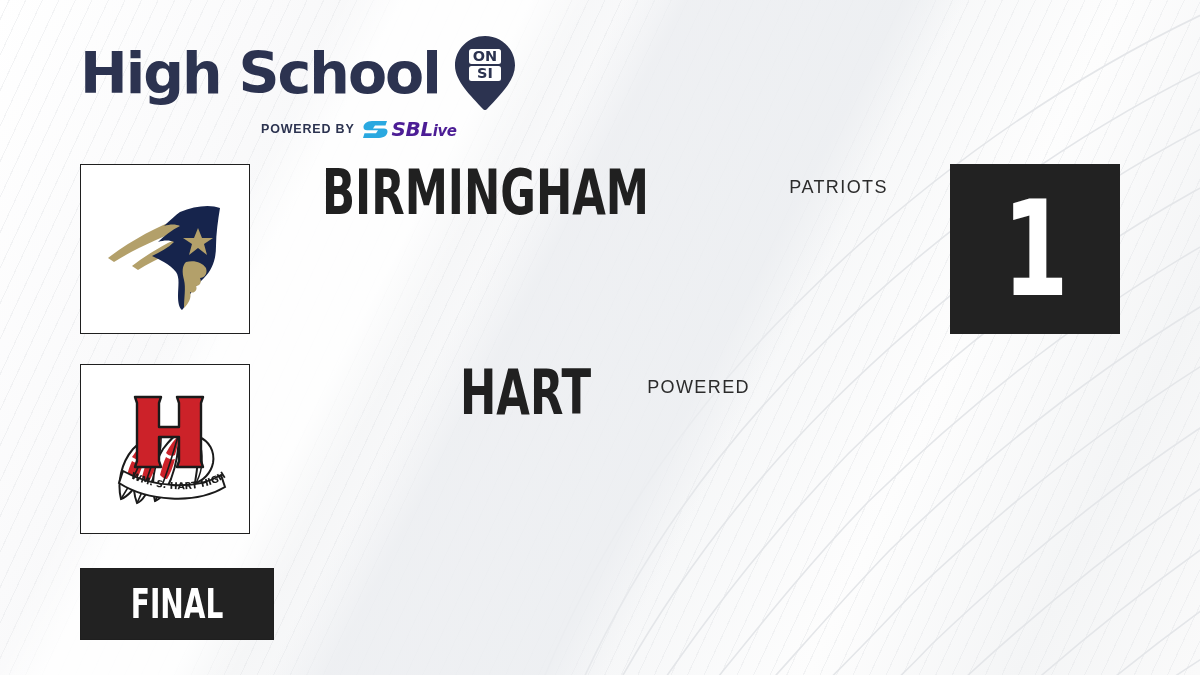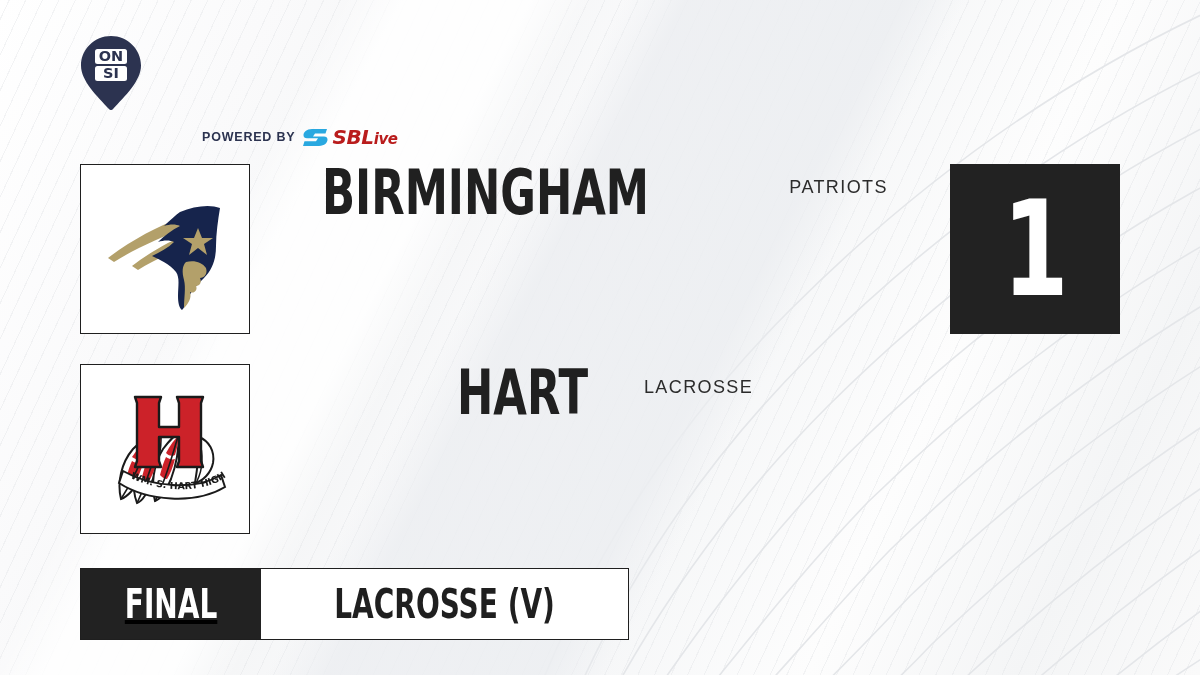--- a/index.html
+++ b/index.html
@@ -55,32 +55,32 @@
     font-weight:700;
     font-size:57px;
     line-height:.96;
     letter-spacing:-2.0px;
     color:#2c3350;
   }
   .pin { position:relative; width:62px; height:74px; flex:0 0 62px; }
   .pin svg { display:block; }
   .powered {
     display:flex; align-items:center; justify-content:center;
-    gap:8px; margin-top:17px; padding-left:122px;
+    gap:8px; margin-top:9px; padding-left:122px;
   }
   .powered-txt {
     font-size:12.5px; font-weight:700; letter-spacing:.8px; color:#2c3350;
     font-family:"Liberation Sans", sans-serif;
   }
   .sblive { display:flex; align-items:center; gap:3px; }
   .sblive-mark { display:block; }
   .sblive-word {
     font-family:"DejaVu Sans", sans-serif;
     font-style:italic; font-weight:700;
-    font-size:20px; letter-spacing:-.4px; color:#b91c1c;
+    font-size:20px; letter-spacing:-.4px; color:#4c1d95;
     line-height:1;
   }
   .sblive-word .lo { font-size:15px; }
 
   
   .team-row { position:absolute; left:80px; }
   .team-row.r1 { top:164px; }
   .team-row.r2 { top:364px; }
 
   .logo-box {
@@ -136,22 +136,21 @@
 
   
   .status {
     position:absolute; left:80px; top:568px;
     height:72px; display:flex; align-items:stretch;
     border:1.5px solid #1f1f1f;
   }
   .status-state {
     background:#222222;
     display:flex; align-items:center; justify-content:flex-end;
-    padding:0 24px;
-    text-decoration:underline;
+    padding:0 30px;
   }
   .status-state span {
     font-family:"DejaVu Sans", sans-serif;
     font-weight:700; font-size:40px; line-height:1;
     color:#ffffff; transform:scaleX(.70); transform-origin:center;
     letter-spacing:0px; white-space:nowrap;
   }
   .status-sport {
     background:#ffffff;
     display:flex; align-items:center; justify-content:center;
@@ -189,20 +188,21 @@
   </svg>
 </div>
 <div class="bg-layer bg-diag"></div>
 <div class="bg-layer bg-band"></div>
 <div class="bg-layer bg-band2"></div>
 
 <div class="page">
 
   <div class="brand">
     <div class="brand-row">
+      <div class="brand-word">High School</div>
       <div class="pin">
         <svg width="62" height="74" viewBox="0 0 62 74" aria-hidden="true">
           <path d="M31 0 C14.5 0 1 13.2 1 29.5 C1 45 17 60 29.2 73.2 C30.2 74.3 31.8 74.3 32.8 73.2 C45 60 61 45 61 29.5 C61 13.2 47.5 0 31 0 Z" fill="#2c3350"></path>
           <rect x="15" y="13" width="32" height="15" rx="2.5" fill="#ffffff"></rect>
           <rect x="15" y="30" width="32" height="15" rx="2.5" fill="#ffffff"></rect>
           <text x="31" y="25.4" text-anchor="middle" font-family="DejaVu Sans, sans-serif" font-size="14.5" font-weight="700" fill="#2c3350">ON</text>
           <text x="31" y="42.4" text-anchor="middle" font-family="DejaVu Sans, sans-serif" font-size="14.5" font-weight="700" fill="#2c3350">SI</text>
         </svg>
       </div>
     </div>
@@ -277,30 +277,27 @@
         <text font-family="DejaVu Sans, sans-serif" font-size="9.5" font-weight="700" fill="#1a1a1a">
           <textPath href="#bannerPath" startOffset="6%">WM. S. HART HIGH</textPath>
         </text>
         <defs>
           <path id="bannerPath" d="M26 92 C54 108 98 112 124 96"></path>
         </defs>
       </svg>
     </div>
     <div class="team-text">
       <div class="team-name">HART</div>
-      <div class="team-mascot">LACROSSE</div>
+      <div class="team-mascot">POWERED</div>
     </div>
   </div>
 
   <div class="score-box s1">
     <div class="score-val">1</div>
   </div>
 
   <div class="status">
     <div class="status-state">
       <span>FINAL</span>
     </div>
-    <div class="status-sport">
-      <span>LACROSSE (V)</span>
-    </div>
   </div>
 
 </div>
 
 </body></html>

